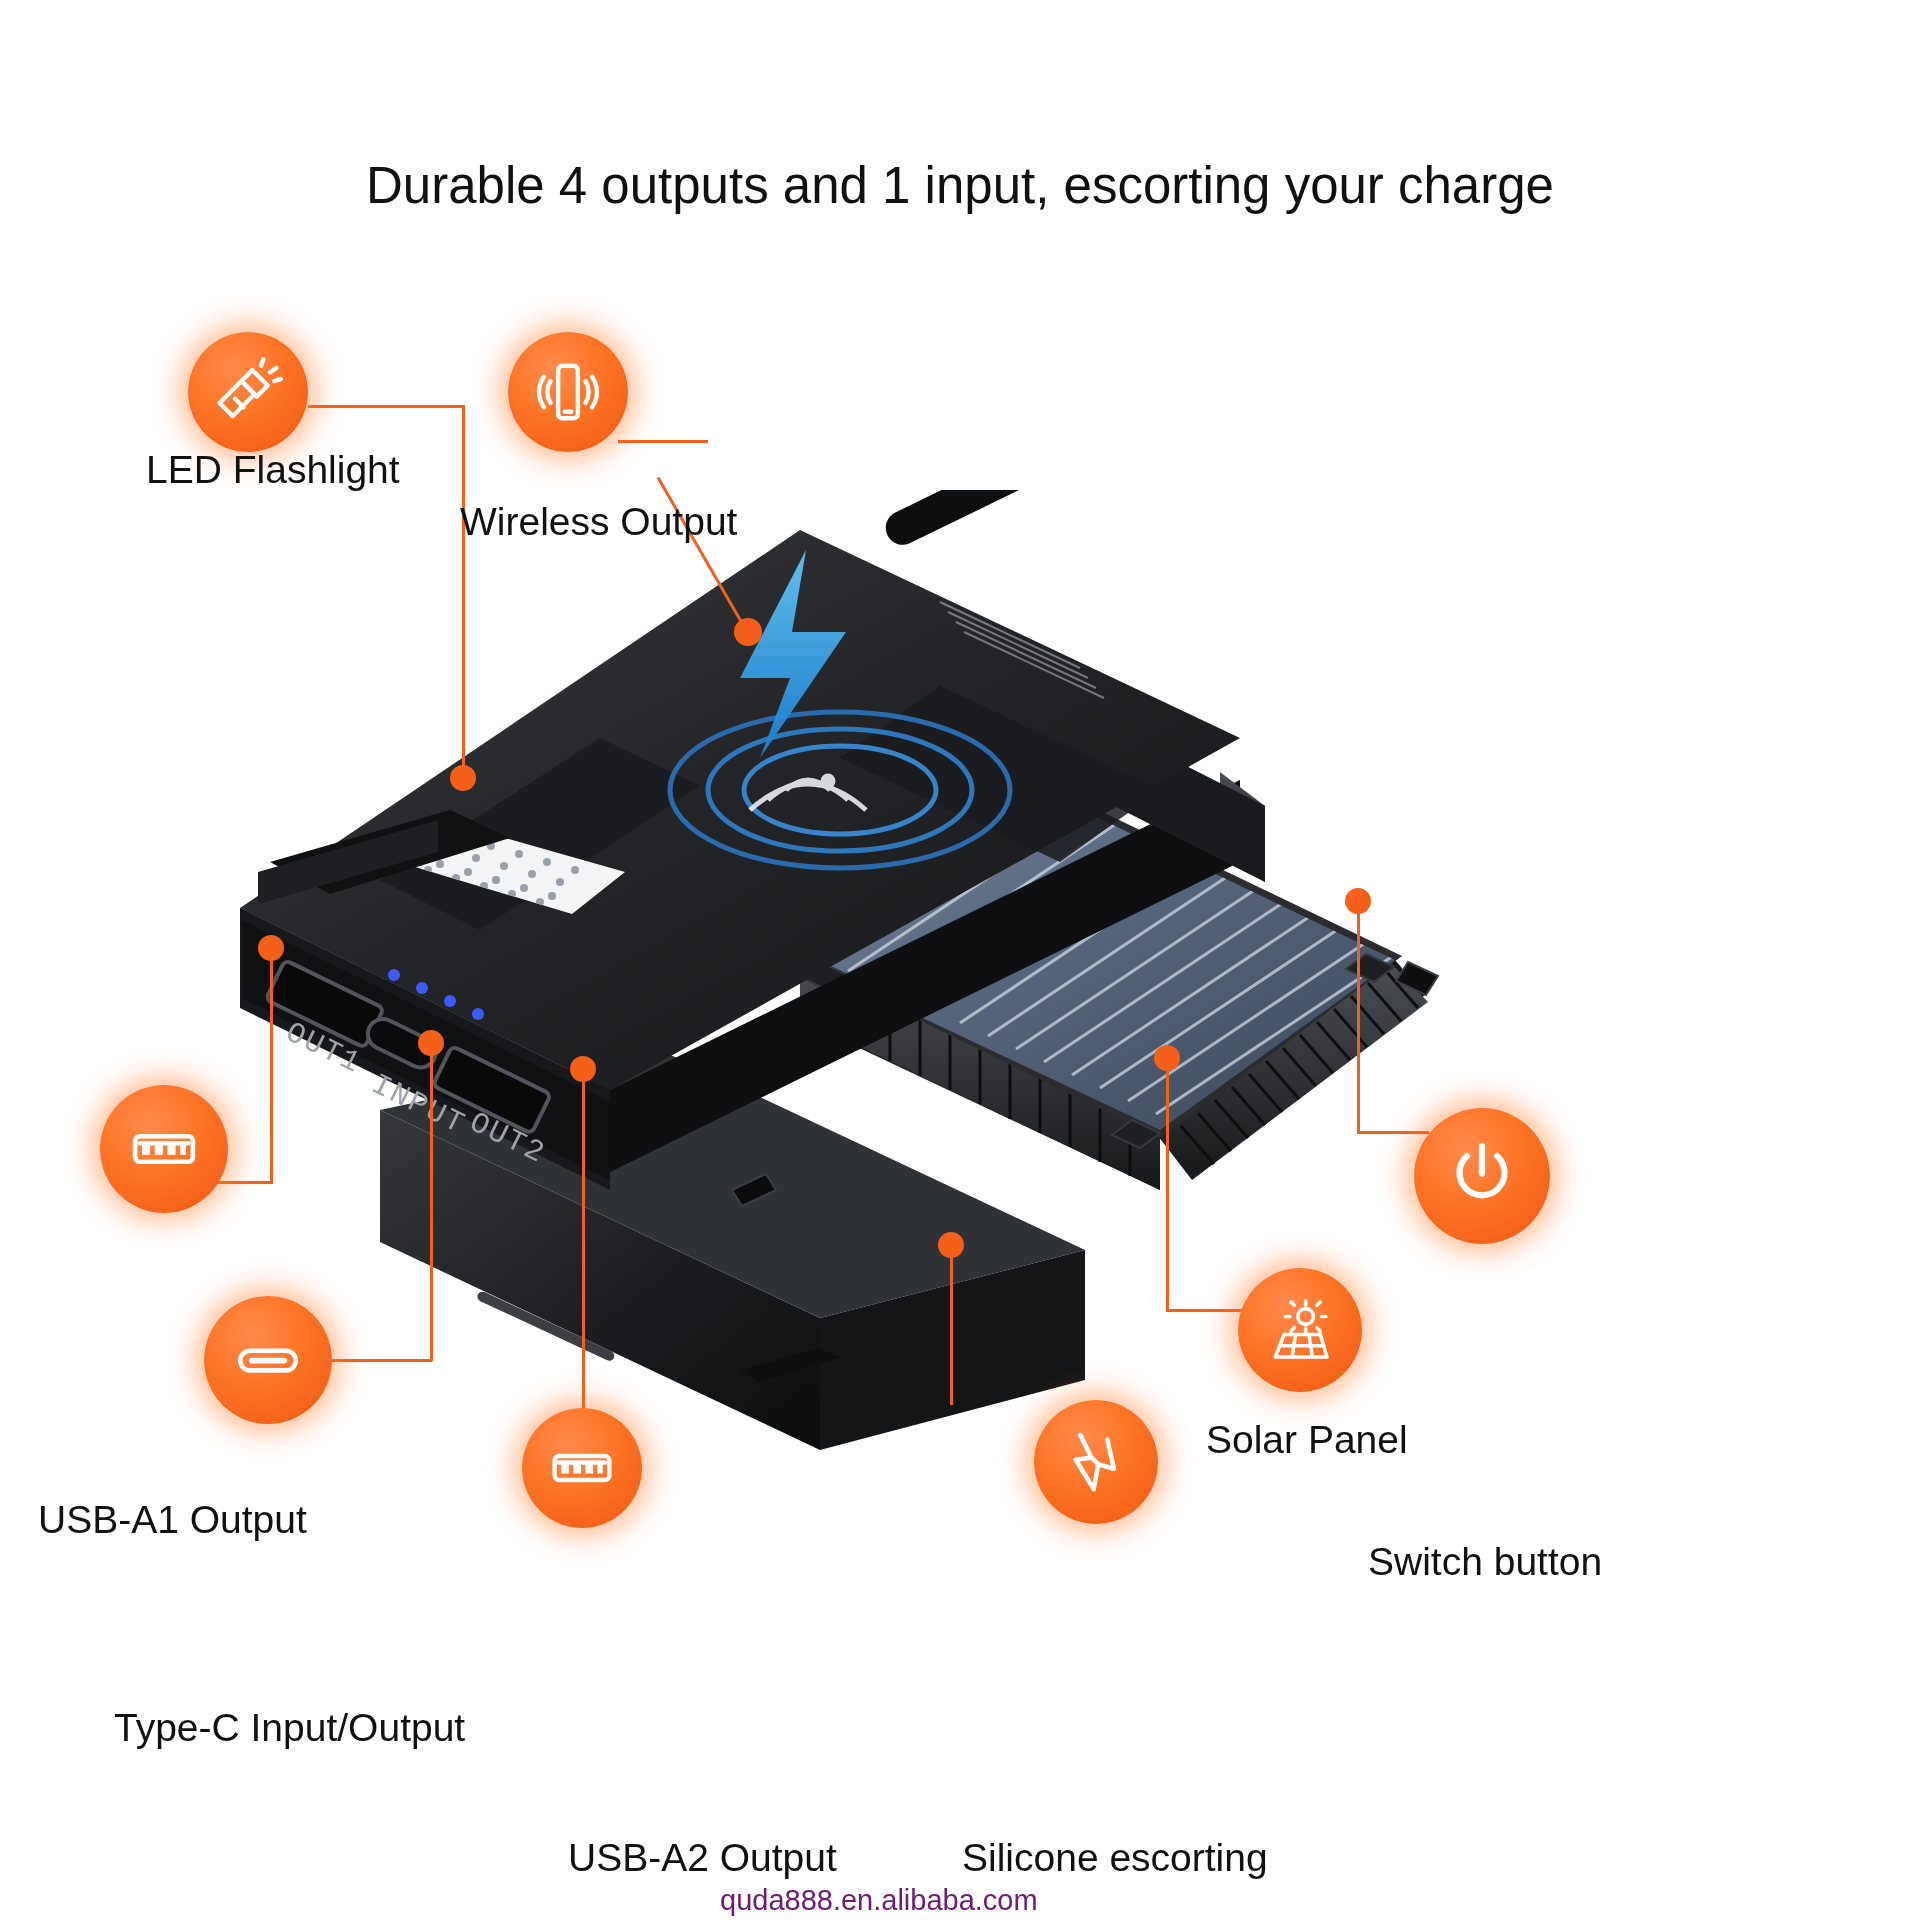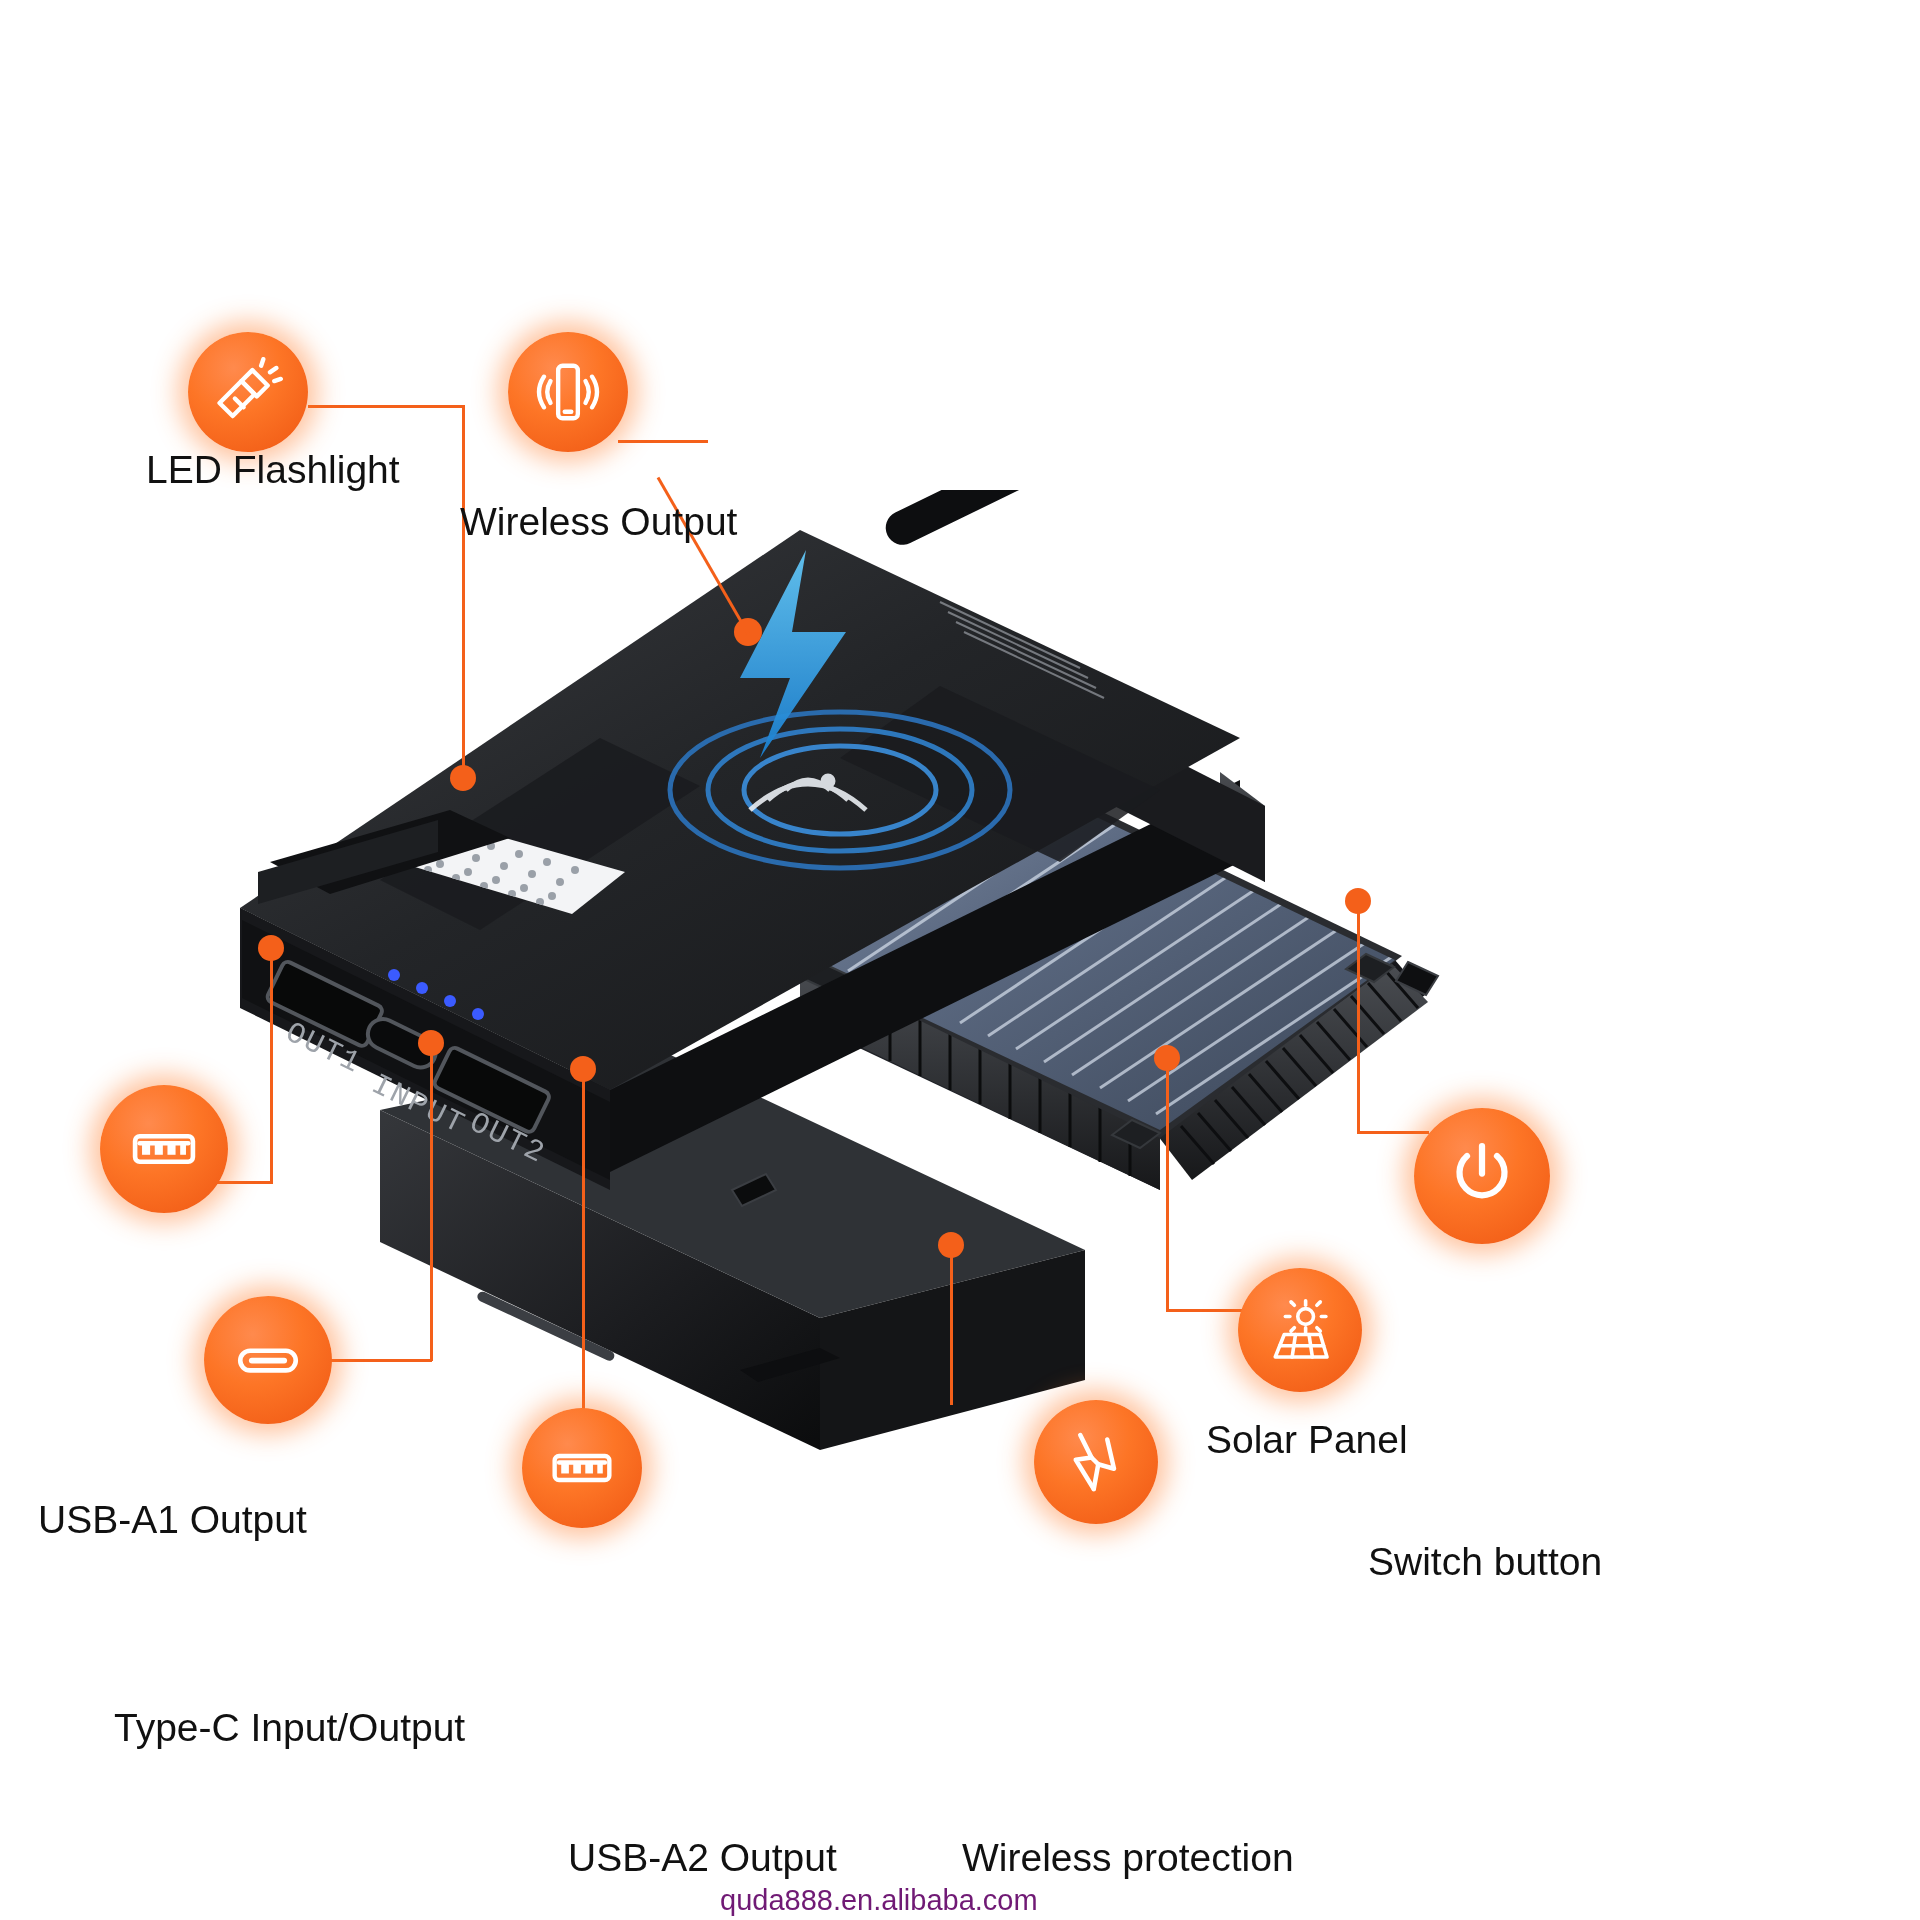--- a/index.html
+++ b/index.html
@@ -68,20 +68,21 @@
     font-size:29px;
     color:#701a75;
     white-space:nowrap;
   }
 </style>
 </head>
 <body>
 
 <div class="stage">
 
+  <div class="subtitle">Durable 4 outputs and 1 input, escorting your charge</div>
 
   <svg class="product" style="left:180px;top:490px;" width="1600" height="1150" viewBox="0 0 1600 1150">
     <defs>
       <linearGradient id="bodyTop" x1="0" y1="0" x2="1" y2="1">
         <stop offset="0%" stop-color="#3a3c40"></stop>
         <stop offset="45%" stop-color="#232528"></stop>
         <stop offset="100%" stop-color="#141517"></stop>
       </linearGradient>
       <linearGradient id="bodySide" x1="0" y1="0" x2="0" y2="1">
         <stop offset="0%" stop-color="#2c2e31"></stop>
@@ -388,21 +389,21 @@
 
   <div class="bubble" style="left:1034px;top:1400px;width:124px;height:124px;">
     <span>
       <svg width="72" height="72" viewBox="0 0 64 64" fill="none" stroke="#ffffff" stroke-width="4" stroke-linecap="round" stroke-linejoin="round">
         <path d="M18 8 L28 28 L14 30 L30 56"></path>
         <path d="M30 56 L34 34 L48 38 L42 12"></path>
         <line x1="28" y1="28" x2="34" y2="34"></line>
       </svg>
     </span>
   </div>
-  <div class="label" style="left:962px;top:1838px;">Wireless protection</div>
+  <div class="label" style="left:962px;top:1838px;">Silicone escorting</div>
 
   <div class="bubble" style="left:1238px;top:1268px;width:124px;height:124px;">
     <span>
       <svg width="72" height="72" viewBox="0 0 64 64" fill="none" stroke="#ffffff" stroke-width="3.2" stroke-linecap="round" stroke-linejoin="round">
         <circle cx="37" cy="20" r="7"></circle>
         <line x1="37" y1="6" x2="37" y2="10"></line>
         <line x1="37" y1="30" x2="37" y2="34"></line>
         <line x1="23" y1="20" x2="19" y2="20"></line>
         <line x1="55" y1="20" x2="51" y2="20"></line>
         <line x1="27" y1="10" x2="24" y2="7"></line>

